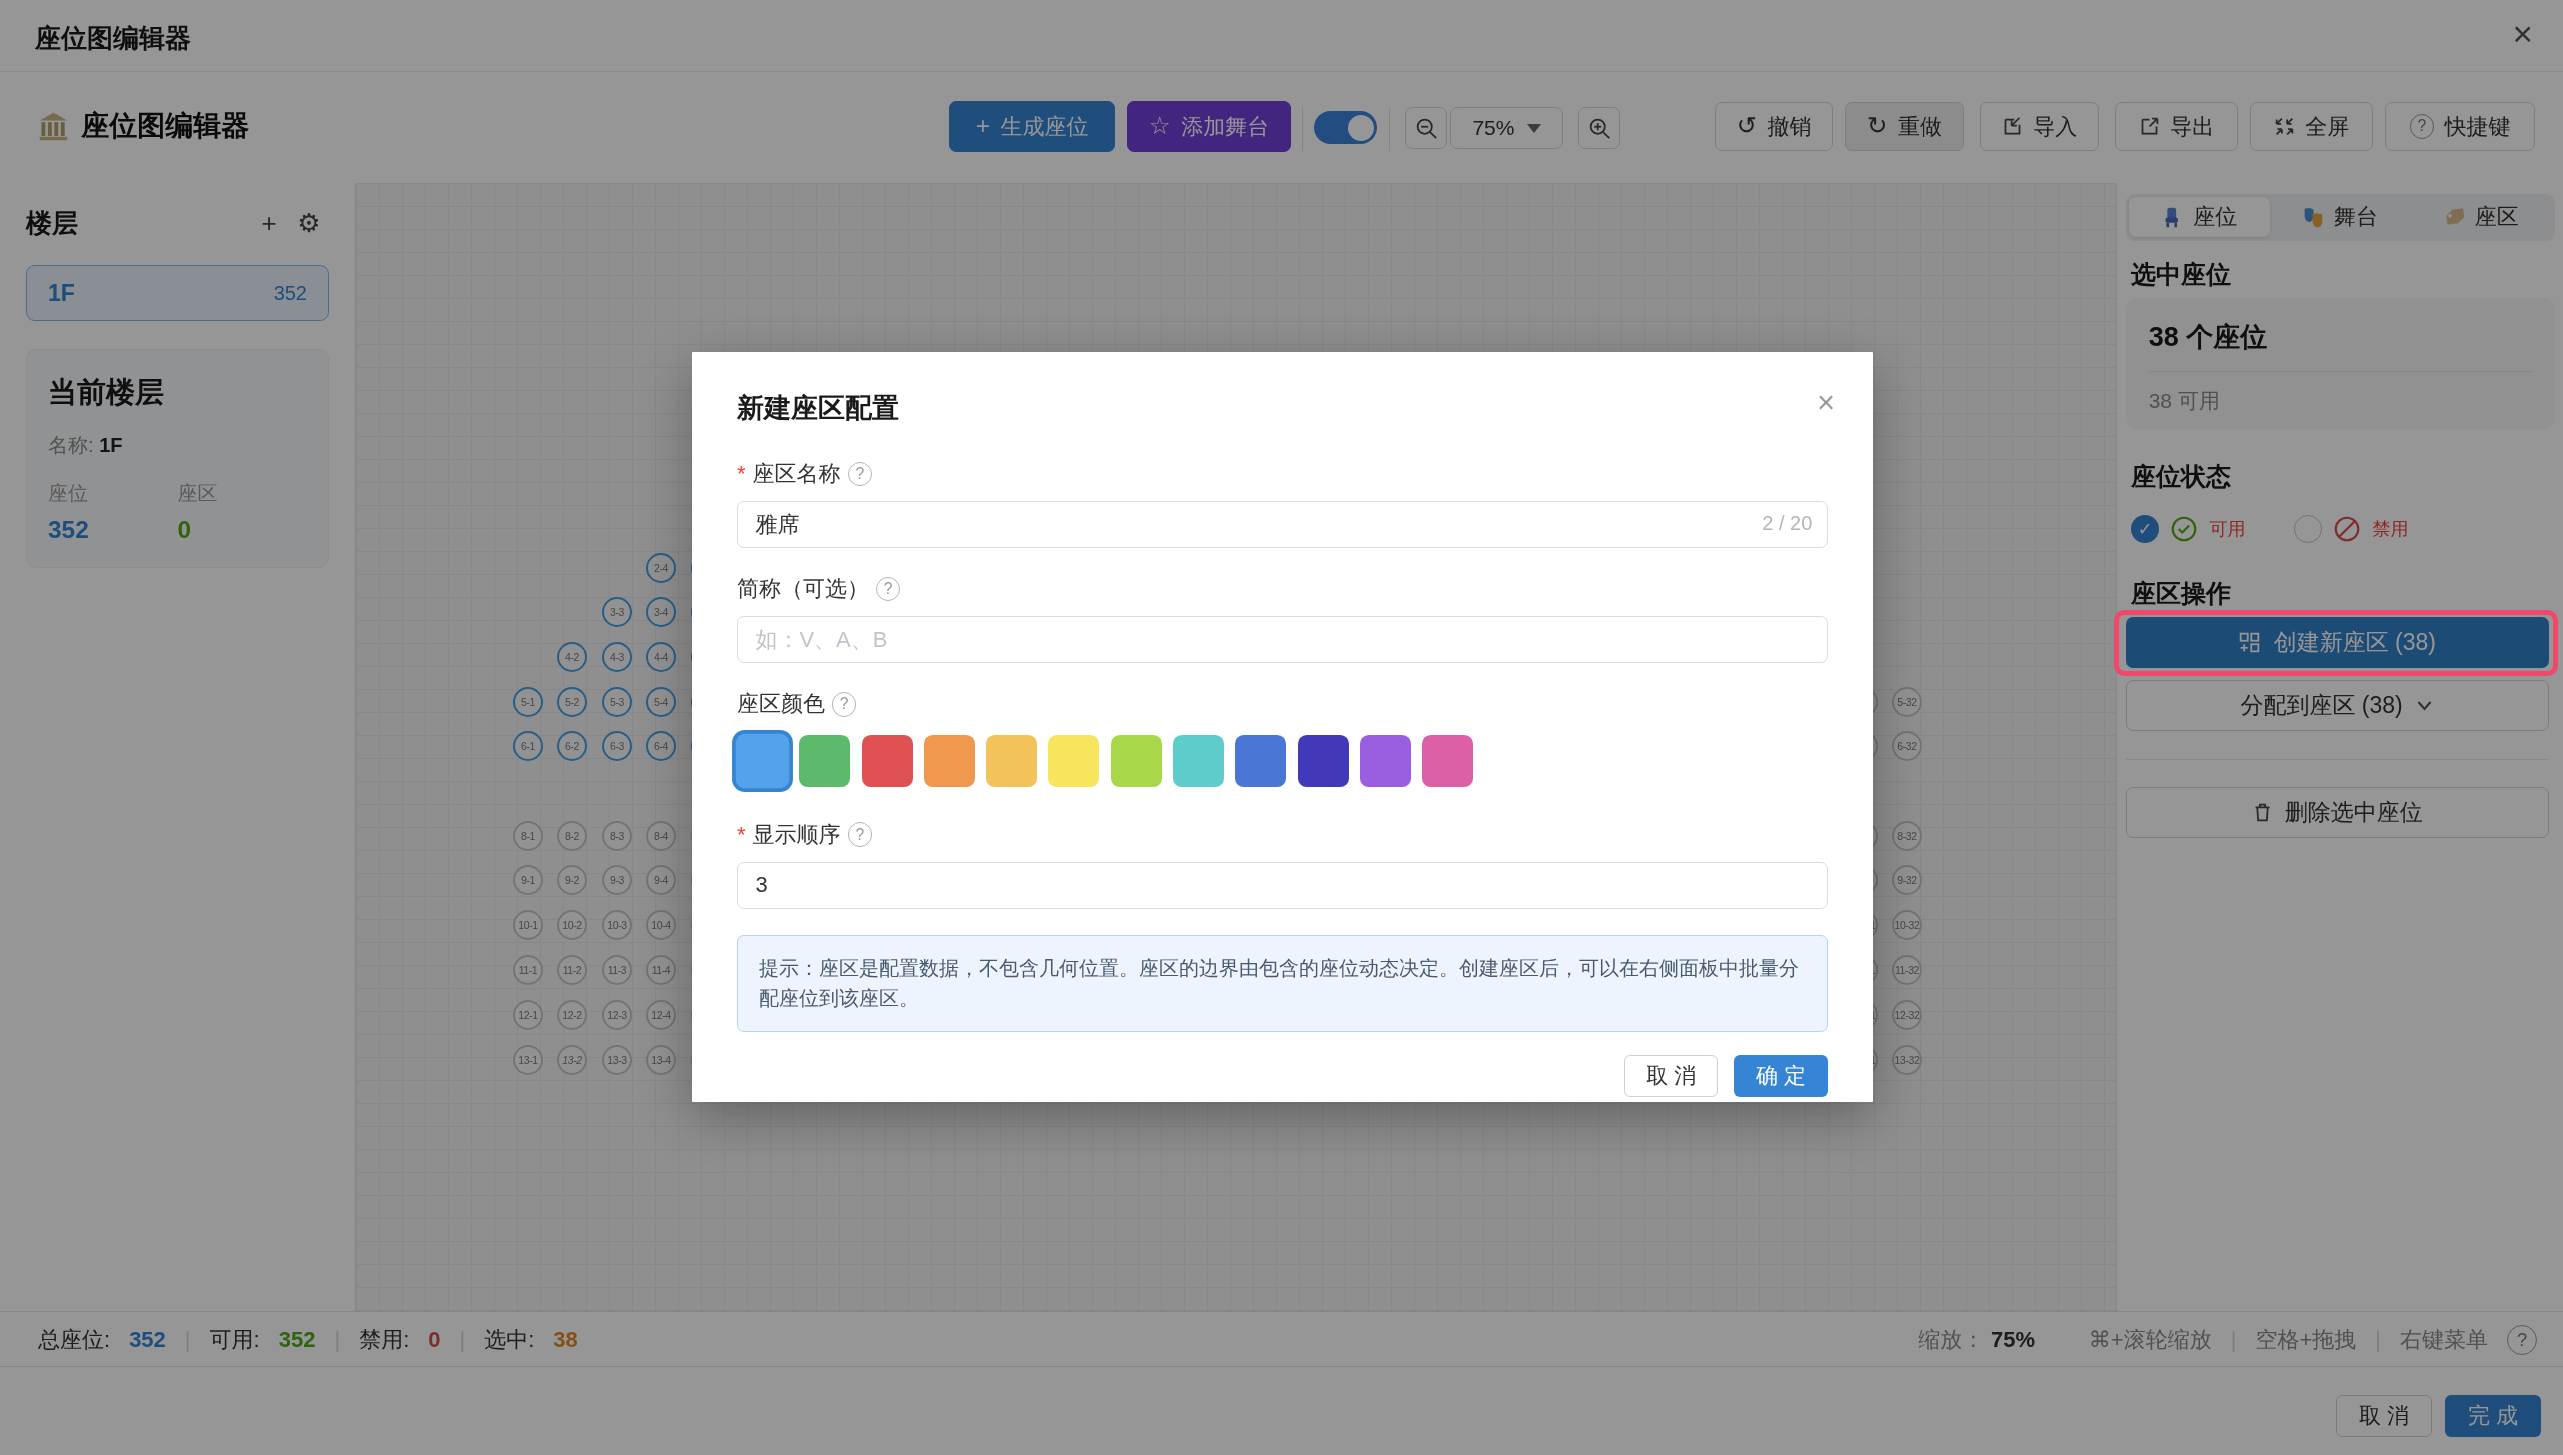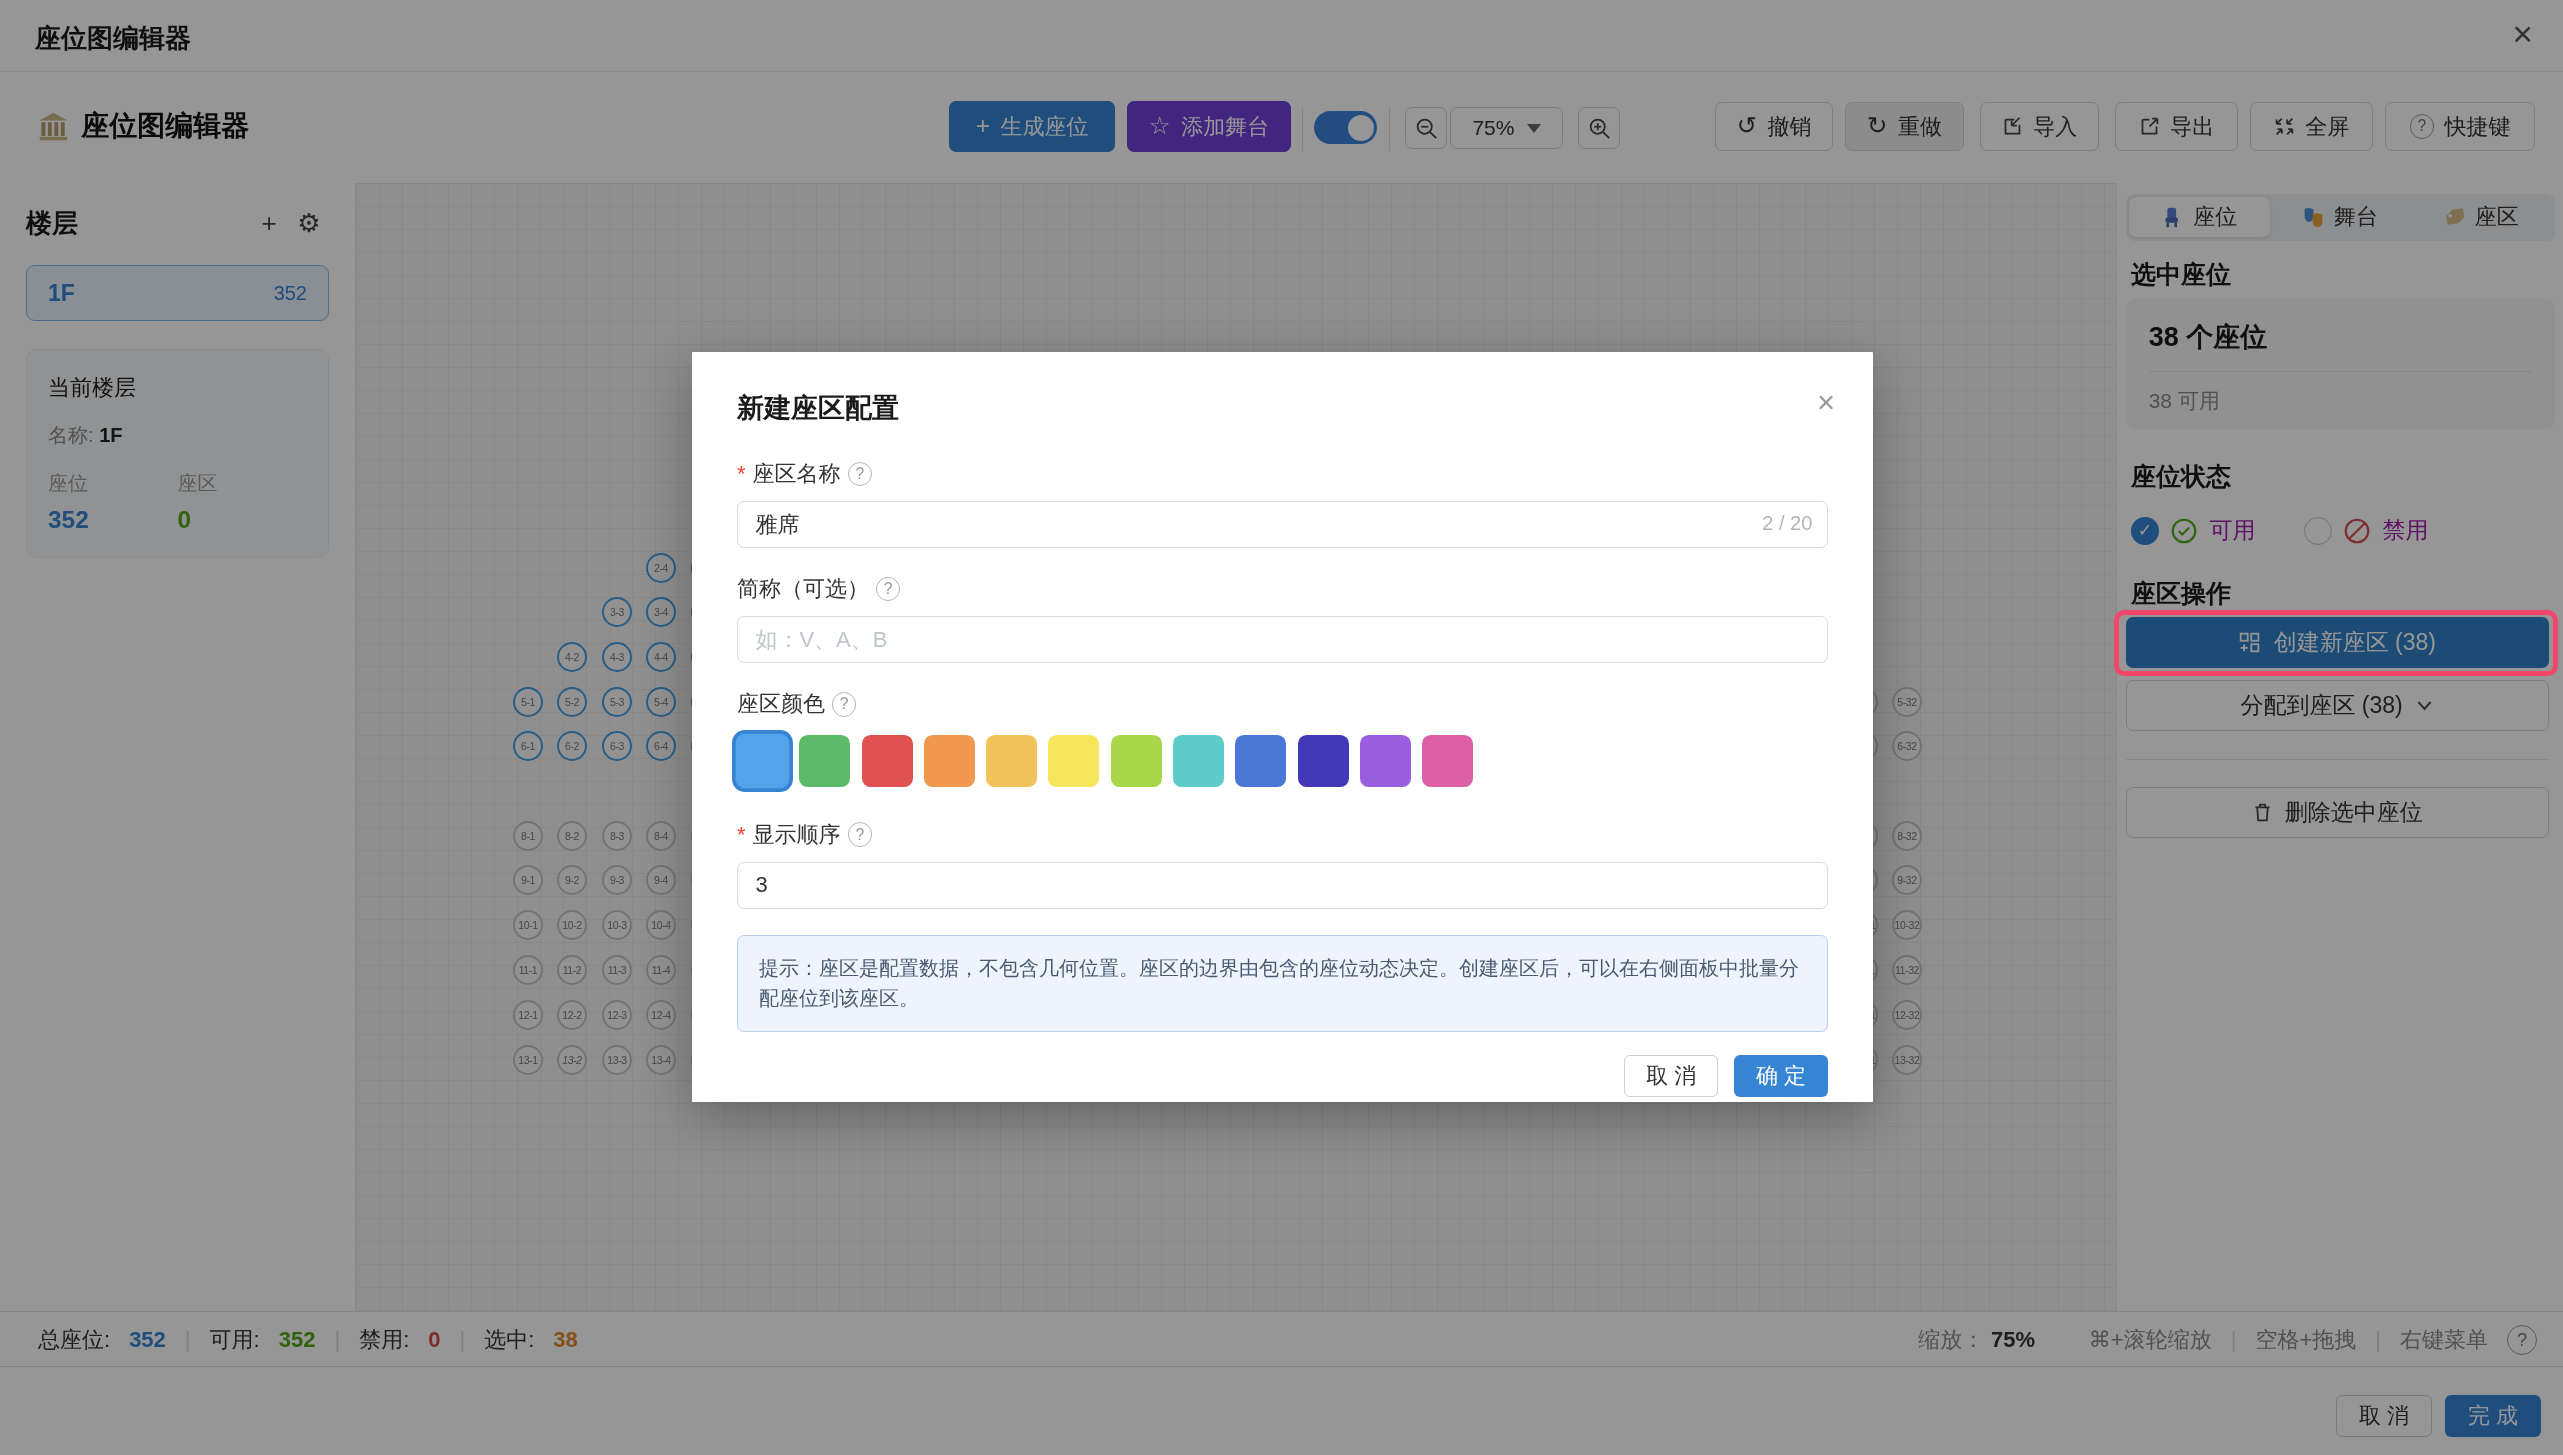--- a/index.html
+++ b/index.html
@@ -38,21 +38,21 @@
   .left-panel { position:absolute; left:0; top:183px; width:356px; height:1128px; background:#fff;
     border-right:0.9px solid #e6e6e6; }
   .floors-head { display:flex; align-items:center; margin:23px 26px 0 26px; }
   .floors-head .ft { font-size:26px; font-weight:bold; color:#1a1a1a; flex:1; }
   .icon-btn { font-size:26px; color:#444; width:40px; text-align:center; cursor:pointer; }
   .floor-item { margin:24.4px 26px 0 26px; height:56px; background:#e9f3fd; border:1.7px solid #84b8ea;
     border-radius:8.7px; display:flex; align-items:center; padding:0 21px; cursor:pointer; }
   .floor-item .fn { font-size:23px; font-weight:bold; color:var(--primary); flex:1; }
   .floor-item .fc { font-size:20px; color:var(--primary); }
   .cur-card { margin:28px 26px 0 26px; background:#f7f8fa; border:0.9px solid #ededed; border-radius:10.5px; padding:23px 21px; }
-  .cur-card .ct { font-size:22px; font-weight:normal; color:#1a1a1a; margin-bottom:19px; }
+  .cur-card .ct { font-size:29px; font-weight:bold; color:#1a1a1a; margin-bottom:19px; }
   .cur-card .nrow { font-size:20px; color:#8a8a8a; margin-bottom:21px; }
   .cur-card .nrow b { color:#222; }
   .cur-grid { display:grid; grid-template-columns:1fr 1fr; row-gap:8.7px; }
   .cur-grid .lab { font-size:20px; color:#9a9a9a; }
   .cur-grid .val { font-size:24.4px; font-weight:bold; }
 
   
   .canvas { position:absolute; left:356px; top:183px; width:1760px; height:1128px; overflow:hidden;
     background-color:#f4f4f4;
     background-image:linear-gradient(#e7e7e7 0.9px,transparent 0.9px),linear-gradient(90deg,#e7e7e7 0.9px,transparent 0.9px);
@@ -73,21 +73,21 @@
   .rp-h { position:absolute; left:14px; font-size:25px; font-weight:bold; color:#1a1a1a; }
   .sel-card { position:absolute; left:8.7px; top:115px; width:429px; height:131px; background:#f6f7f9;
     border-radius:10.5px; padding:21px 23px; }
   .sel-card .big { font-size:27px; font-weight:bold; color:#1a1a1a; }
   .sel-card hr { border:none; border-top:0.9px solid #e3e3e3; margin:15.7px 0; }
   .sel-card .sub { font-size:21px; color:#8a8a8a; }
   .status-row { position:absolute; left:14px; top:332px; display:flex; align-items:center; gap:12.2px; }
   .radio { width:28px; height:28px; border-radius:50%; cursor:pointer; display:flex; align-items:center; justify-content:center; }
   .radio.on { background:var(--primary); color:#fff; font-size:17.4px; }
   .radio.off { border:1.7px solid #c4c4c4; background:#fff; }
-  .status-lab { font-size:23px; color:#a21caf; }
+  .status-lab { font-size:18px; color:#ef4444; }
   .rp-btn { position:absolute; left:8.7px; width:423px; height:51px; border-radius:7px; display:flex;
     align-items:center; justify-content:center; gap:12.2px; font-size:23px; cursor:pointer; }
   .rp-btn.blue { background:var(--primary2); color:#fff; border:none; }
   .rp-btn.line { background:#fff; border:0.9px solid #d4d4d4; color:#333; }
   .rp-div { position:absolute; left:8.7px; width:423px; height:0.9px; background:#e8e8e8; }
 
   
   .statusbar { position:absolute; left:0; top:1311px; width:2563px; height:55px; background:#fff;
     border-top:0.9px solid #e2e2e2; }
   .sgroup { position:absolute; top:0; height:55px; display:flex; align-items:center; gap:19px; font-size:22px; color:#333; }

